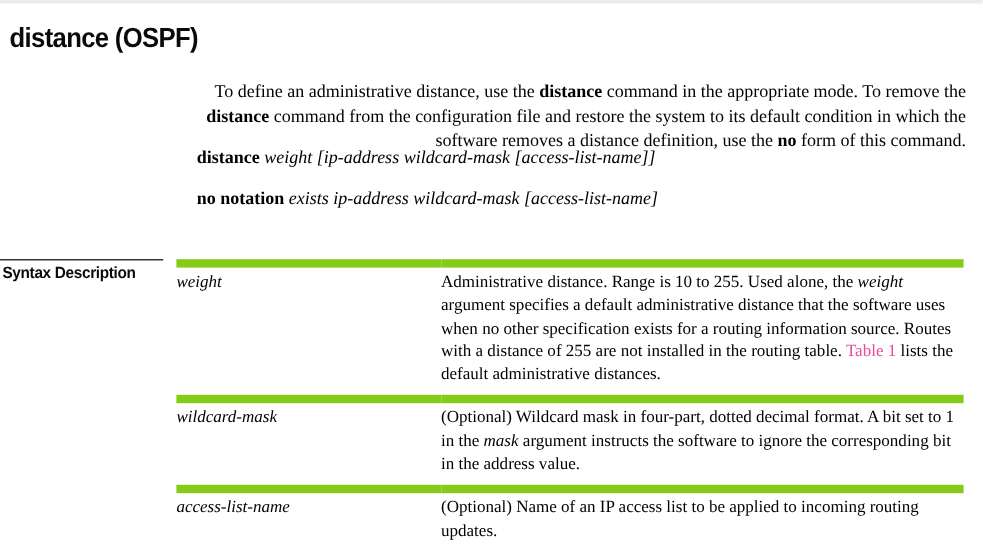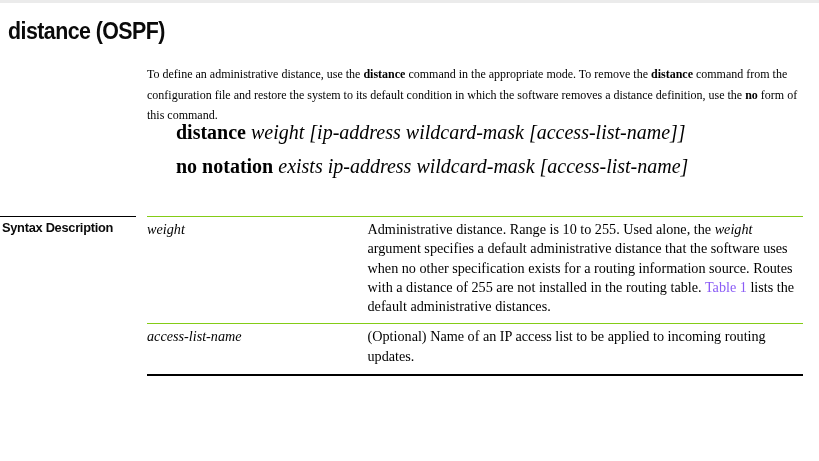--- a/index.html
+++ b/index.html
@@ -40,31 +40,31 @@
     white-space: nowrap;
     color: #0a0a0a;
   }
 
   
   .intro {
     position: absolute;
     left: 147px;
     top: 52px;
     width: 658px;
-    font-size: 12px;
+    font-size: 15px;
     line-height: 20.5px;
-    text-align: left;
+    text-align: right;
   }
   .intro b { font-weight: bold; }
 
   
   .syntax-line {
     position: absolute;
-    left: 176px;
-    font-size: 20px;
+    left: 164px;
+    font-size: 15px;
     line-height: 20px;
     white-space: nowrap;
   }
   .syntax-line.first { top: 122px; }
   .syntax-line.second { top: 156px; }
   .syntax-line b { font-weight: bold; }
   .syntax-line i { font-style: italic; }
 
   
   .section-rule {
@@ -95,39 +95,39 @@
     position: absolute;
     left: 147px;
     top: 216px;
     width: 656px;
     border-collapse: collapse;
     font-size: 14.2px;
     line-height: 19.3px;
   }
   .def-table tr { vertical-align: top; }
   .def-table td {
-    border-top: 1px solid #84cc16;
+    border-top: 7px solid #84cc16;
     padding: 3px 0 7px 0;
   }
   .def-table tr:last-child td {
     border-bottom: 2px solid #000000;
     padding-bottom: 8px;
   }
   .def-table td.term {
     width: 213px;
     padding-right: 10px;
     font-style: italic;
     white-space: nowrap;
   }
   .def-table td.desc {
     width: 443px;
   }
   .def-table td.desc i { font-style: italic; }
   .doclink {
-    color: #8b5cf6;
+    color: #ec4899;
     text-decoration: none;
   }
 </style>
 </head>
 <body>
 
 <div class="top-band"></div>
 
 <h1 class="page-title">distance (OSPF)</h1>
 
@@ -140,17 +140,21 @@
 <div class="section-rule"></div>
 <div class="section-label">Syntax Description</div>
 
 <table class="def-table">
   <tbody>
     <tr>
       <td class="term">weight</td>
       <td class="desc"><span>Administrative distance. Range is 10 to 255. Used alone, the </span><i>weight</i><span> argument specifies a default administrative distance that the software uses when no other specification exists for a routing information source. Routes with a distance of 255 are not installed in the routing table. </span><a class="doclink" href="#">Table 1</a><span> lists the default administrative distances.</span></td>
     </tr>
     <tr>
+      <td class="term">wildcard-mask</td>
+      <td class="desc"><span>(Optional) Wildcard mask in four-part, dotted decimal format. A bit set to 1 in the </span><i>mask</i><span> argument instructs the software to ignore the corresponding bit in the address value.</span></td>
+    </tr>
+    <tr>
       <td class="term">access-list-name</td>
       <td class="desc"><span>(Optional) Name of an IP access list to be applied to incoming routing updates.</span></td>
     </tr>
   </tbody>
 </table>
 
 </body></html>

